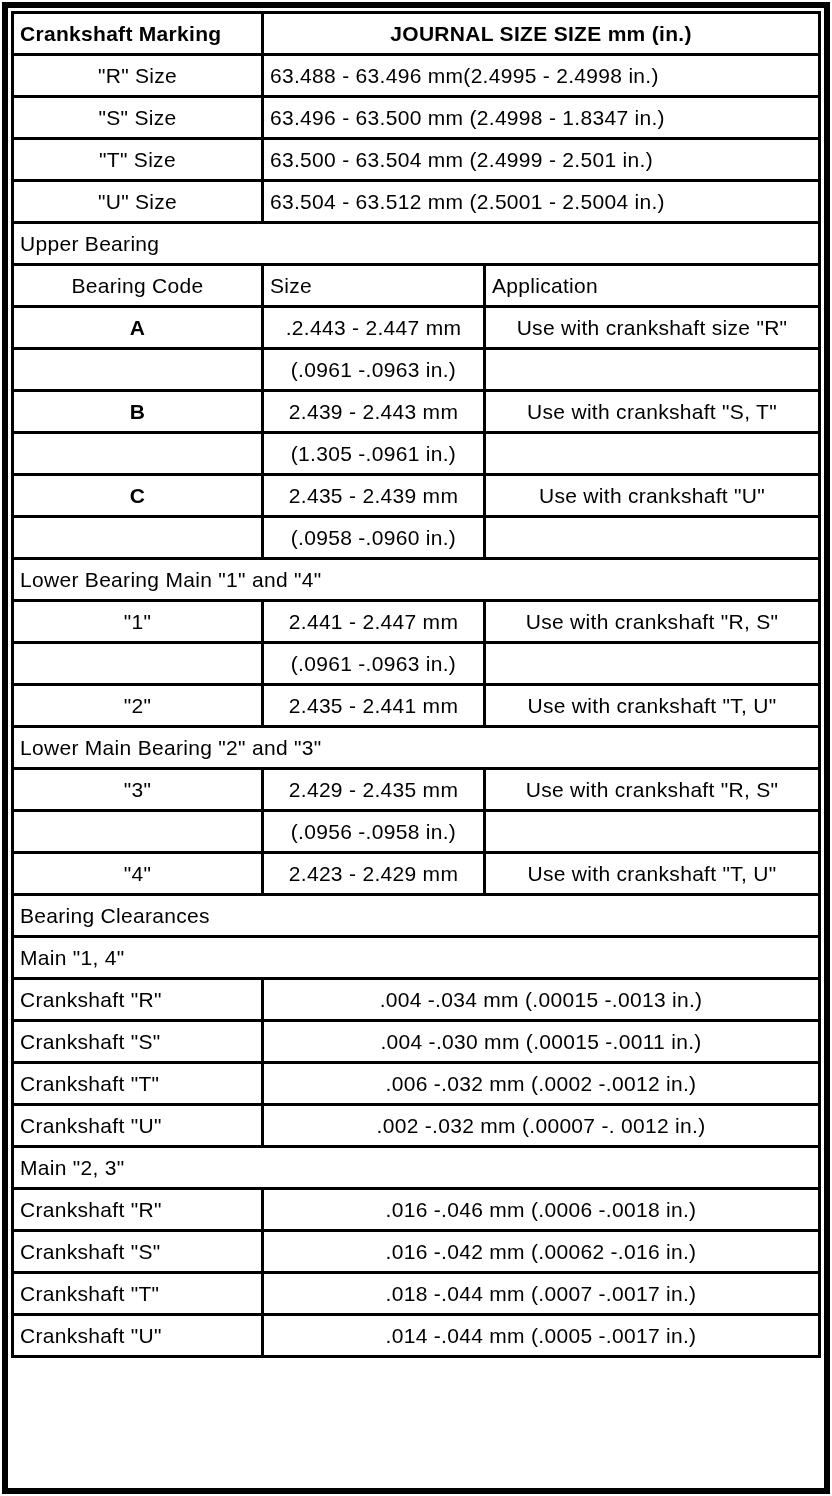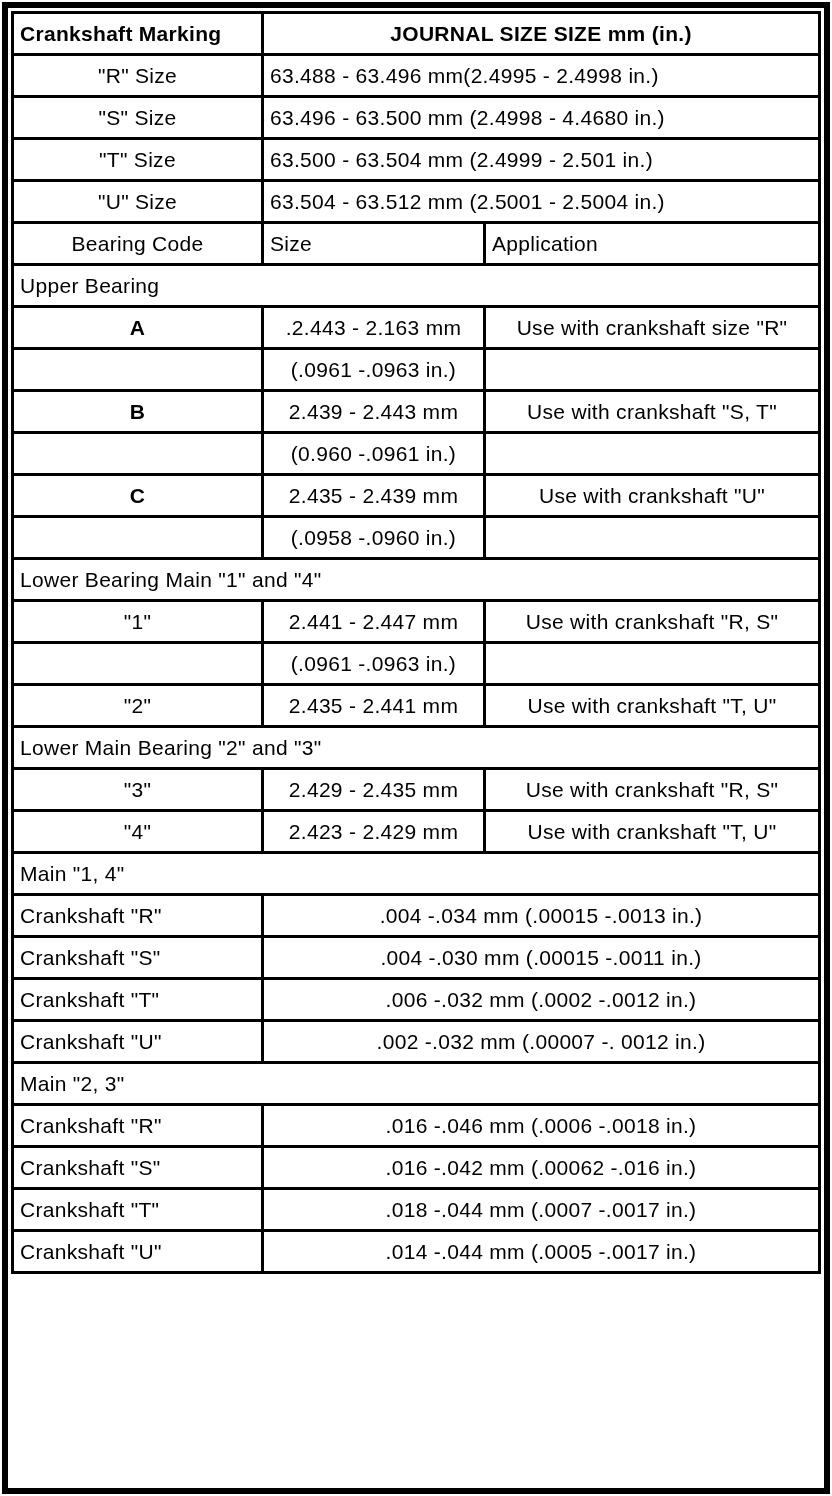--- a/index.html
+++ b/index.html
@@ -53,56 +53,56 @@
         <tr>
           <td class="a-l bold">Crankshaft Marking</td>
           <td colspan="2" class="a-c bold">JOURNAL SIZE SIZE mm (in.)</td>
         </tr>
         <tr>
           <td class="a-c">"R" Size</td>
           <td colspan="2" class="a-l">63.488 - 63.496 mm(2.4995 - 2.4998 in.)</td>
         </tr>
         <tr>
           <td class="a-c">"S" Size</td>
-          <td colspan="2" class="a-l">63.496 - 63.500 mm (2.4998 - 4.4680 in.)</td>
+          <td colspan="2" class="a-l">63.496 - 63.500 mm (2.4998 - 1.8347 in.)</td>
         </tr>
         <tr>
           <td class="a-c">"T" Size</td>
           <td colspan="2" class="a-l">63.500 - 63.504 mm (2.4999 - 2.501 in.)</td>
         </tr>
         <tr>
           <td class="a-c">"U" Size</td>
           <td colspan="2" class="a-l">63.504 - 63.512 mm (2.5001 - 2.5004 in.)</td>
         </tr>
         <tr>
+          <td colspan="3" class="a-l">Upper Bearing</td>
+        </tr>
+        <tr>
           <td class="a-c">Bearing Code</td>
           <td class="a-l">Size</td>
           <td class="a-l">Application</td>
         </tr>
         <tr>
-          <td colspan="3" class="a-l">Upper Bearing</td>
-        </tr>
-        <tr>
           <td class="a-c bold">A</td>
-          <td class="a-c">.2.443 - 2.163 mm</td>
+          <td class="a-c">.2.443 - 2.447 mm</td>
           <td class="a-c">Use with crankshaft size "R"</td>
         </tr>
         <tr>
           <td class="a-c"></td>
           <td class="a-c">(.0961 -.0963 in.)</td>
           <td class="a-c"></td>
         </tr>
         <tr>
           <td class="a-c bold">B</td>
           <td class="a-c">2.439 - 2.443 mm</td>
           <td class="a-c">Use with crankshaft "S, T"</td>
         </tr>
         <tr>
           <td class="a-c"></td>
-          <td class="a-c">(0.960 -.0961 in.)</td>
+          <td class="a-c">(1.305 -.0961 in.)</td>
           <td class="a-c"></td>
         </tr>
         <tr>
           <td class="a-c bold">C</td>
           <td class="a-c">2.435 - 2.439 mm</td>
           <td class="a-c">Use with crankshaft "U"</td>
         </tr>
         <tr>
           <td class="a-c"></td>
           <td class="a-c">(.0958 -.0960 in.)</td>
@@ -128,23 +128,31 @@
         </tr>
         <tr>
           <td colspan="3" class="a-l">Lower Main Bearing "2" and "3"</td>
         </tr>
         <tr>
           <td class="a-c">"3"</td>
           <td class="a-c">2.429 - 2.435 mm</td>
           <td class="a-c">Use with crankshaft "R, S"</td>
         </tr>
         <tr>
+          <td class="a-c"></td>
+          <td class="a-c">(.0956 -.0958 in.)</td>
+          <td class="a-c"></td>
+        </tr>
+        <tr>
           <td class="a-c">"4"</td>
           <td class="a-c">2.423 - 2.429 mm</td>
           <td class="a-c">Use with crankshaft "T, U"</td>
+        </tr>
+        <tr>
+          <td colspan="3" class="a-l">Bearing Clearances</td>
         </tr>
         <tr>
           <td colspan="3" class="a-l">Main "1, 4"</td>
         </tr>
         <tr>
           <td class="a-l">Crankshaft "R"</td>
           <td colspan="2" class="a-c">.004 -.034 mm (.00015 -.0013 in.)</td>
         </tr>
         <tr>
           <td class="a-l">Crankshaft "S"</td>

